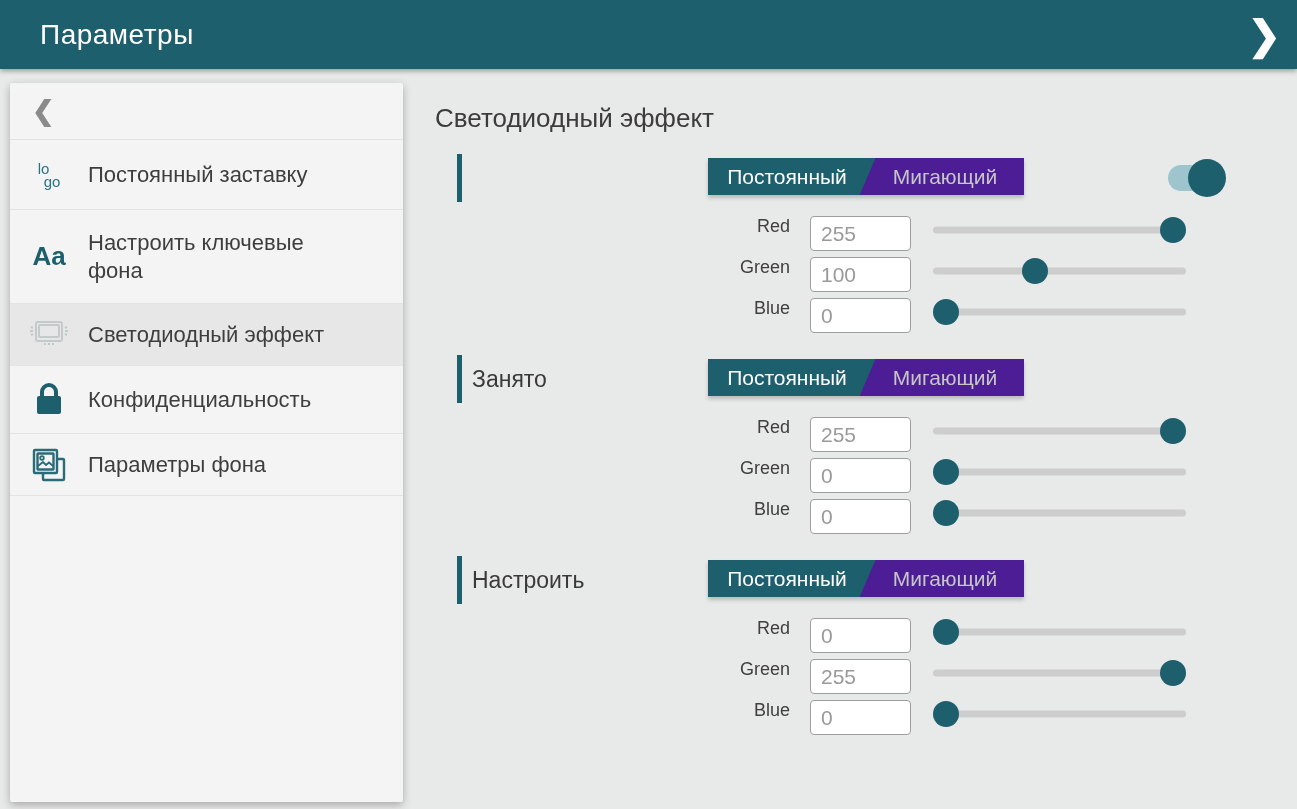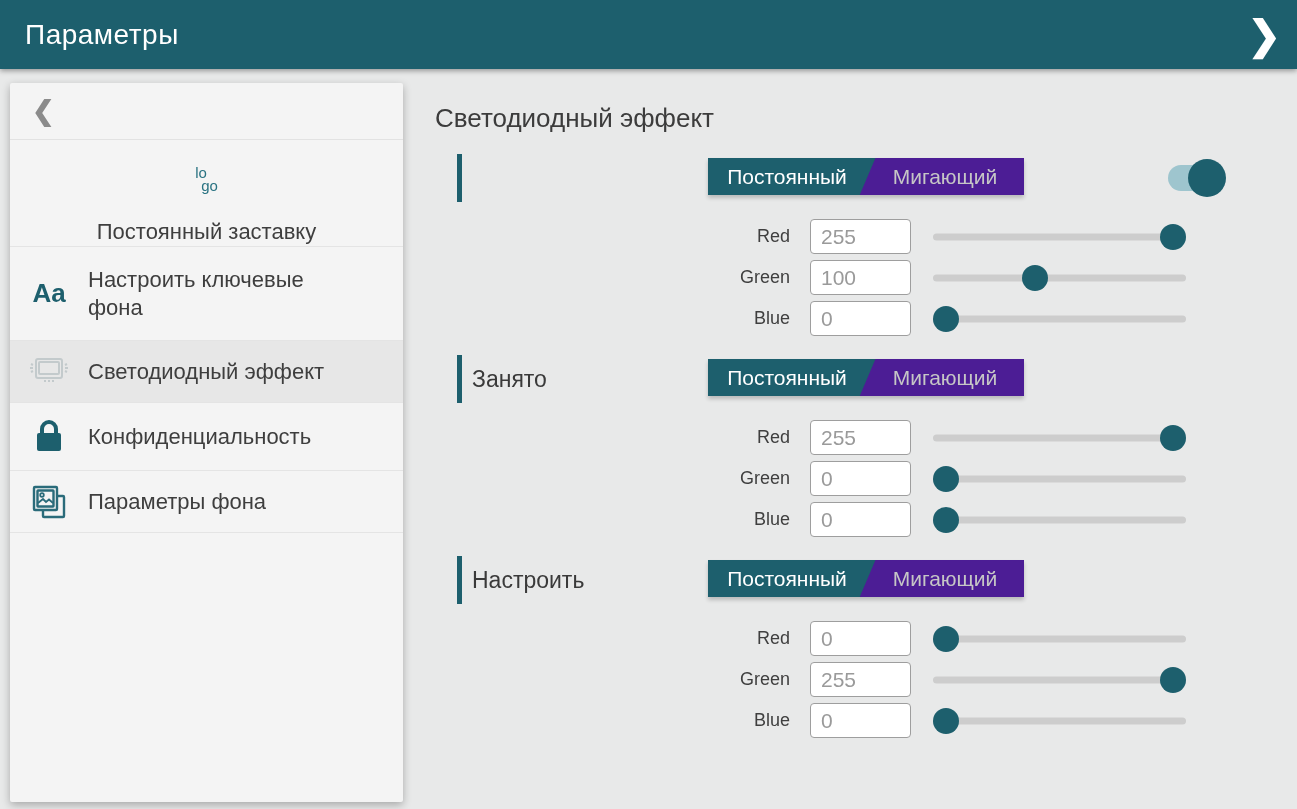--- a/index.html
+++ b/index.html
@@ -3,35 +3,35 @@
 <meta charset="utf-8">
 <style>
   * { margin:0; padding:0; box-sizing:border-box; }
   html,body { width:1297px; height:809px; overflow:hidden;
     font-family:"Liberation Sans", sans-serif; background:#e8e9e9; }
 
   
   .appbar { position:absolute; left:0; top:0; width:1297px; height:69px;
     background:#1d5f6d; display:flex; align-items:center;
     box-shadow:0 2px 5px rgba(0,0,0,.35); z-index:20; }
-  .appbar-title { color:#fff; font-size:28px; padding-left:25px; font-weight:400; letter-spacing:.5px; }
+  .appbar-title { color:#fff; font-size:28px; padding-left:40px; font-weight:400; letter-spacing:.5px; }
   .appbar-chevron { position:absolute; right:16px; top:50%; transform:translateY(-50%);
     color:#fff; font-size:40px; font-weight:bold; line-height:1; }
 
   
   .sidebar { position:absolute; left:10px; top:83px; width:393px; height:719px;
     background:#f4f4f4; border-radius:2px; box-shadow:0 3px 8px rgba(0,0,0,.28); z-index:10; }
   .side-back { height:57px; display:flex; align-items:center; padding-left:22px;
     border-bottom:1px solid #e2e2e2; cursor:pointer; }
   .side-back-glyph { color:#8b8b8b; font-size:27px; font-weight:bold; }
   .side-item { display:flex; align-items:center; border-bottom:1px solid #e4e4e4; cursor:pointer; }
   .side-item.selected { background:#e7e7e7; }
   .side-icon { width:78px; display:flex; justify-content:center; align-items:center; flex:0 0 78px; }
   .side-label { font-size:22px; color:#3e3e3e; max-width:245px; line-height:28px; }
-  .h70{min-height:70px;flex-direction:column;} .h94{min-height:94px;} .h62{min-height:62px;} .h68{min-height:68px;}
+  .h70{min-height:70px;} .h94{min-height:94px;} .h62{min-height:62px;} .h68{min-height:68px;}
   .logo-icon { color:#2a7382; font-size:15px; line-height:13px; font-weight:400; }
   .logo-icon .l2 { padding-left:6px; }
   .aa-icon { color:#1d5f6d; font-size:26px; font-weight:bold; }
 
   
   .main { position:absolute; left:435px; top:83px; width:800px; padding-top:20px; }
   .main-title { font-size:26px; color:#3c3c3c; font-weight:400; margin-bottom:22px; }
 
   .section { margin-bottom:18px; }
   .sec-head { position:relative; height:44px; }
@@ -47,21 +47,21 @@
   .seg-on  { left:0; color:#ffffff; }
   .seg-off { right:0; color:#c6c6c6; }
 
   .toggle { position:absolute; right:9px; top:3px; width:58px; height:38px; cursor:pointer; }
   .toggle-track { position:absolute; left:0; top:6px; width:54px; height:26px;
     border-radius:13px; background:#9ec5ce; }
   .toggle-knob { position:absolute; right:0; top:0; width:38px; height:38px;
     border-radius:50%; background:#1d5f6d; }
 
   .rows { margin-top:16px; }
-  .rgb-row { display:flex; align-items:center; height:41px; }
+  .rgb-row { display:flex; height:41px; }
   .rgb-label { width:355px; text-align:right; font-size:18px; color:#3f3f3f; flex:0 0 355px; }
   .rgb-input { margin-left:20px; width:101px; height:35px; border:1px solid #9e9e9e;
     border-radius:4px; background:#fff; padding:0 0 0 10px; font-size:21px; color:#9a9a9a;
     font-family:"Liberation Sans", sans-serif; outline:none; flex:0 0 101px; }
   .slider { position:relative; margin-left:22px; width:253px; height:28px; flex:0 0 253px; cursor:pointer; }
   .slider-track { position:absolute; left:0; right:0; top:50%; height:7px;
     transform:translateY(-50%); border-radius:4px; background:#cdcdcd; }
   .slider-thumb { position:absolute; top:50%; transform:translateY(-50%);
     width:26px; height:26px; border-radius:50%; background:#1d5f6d; }
 

